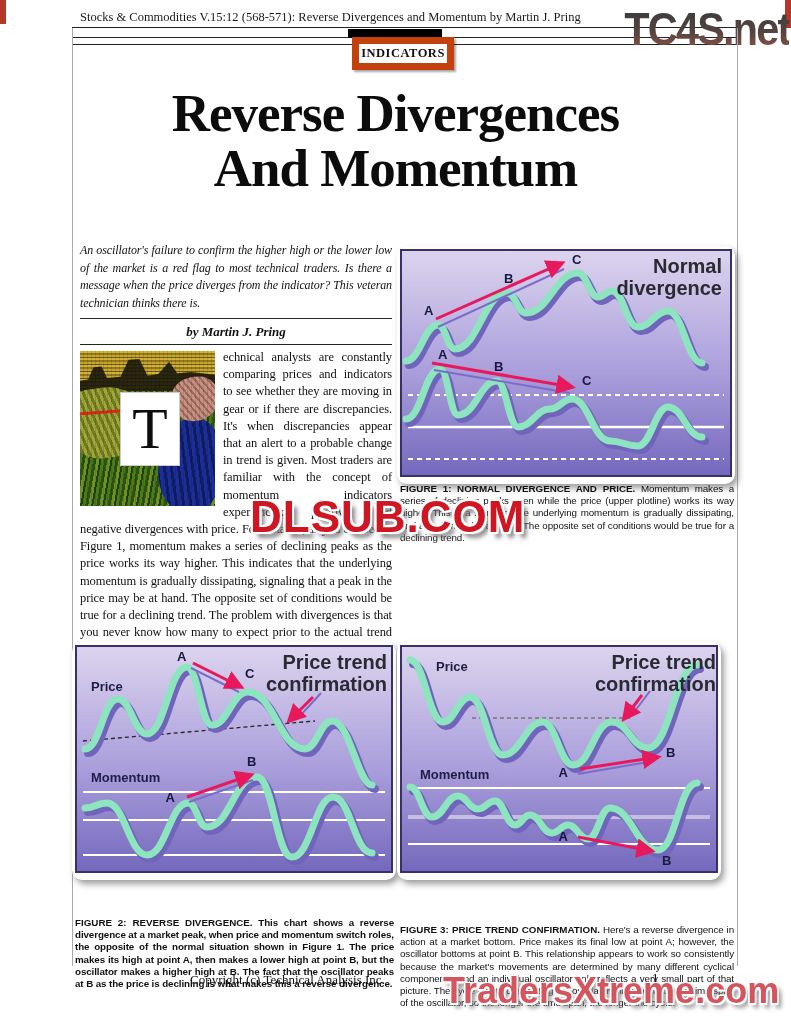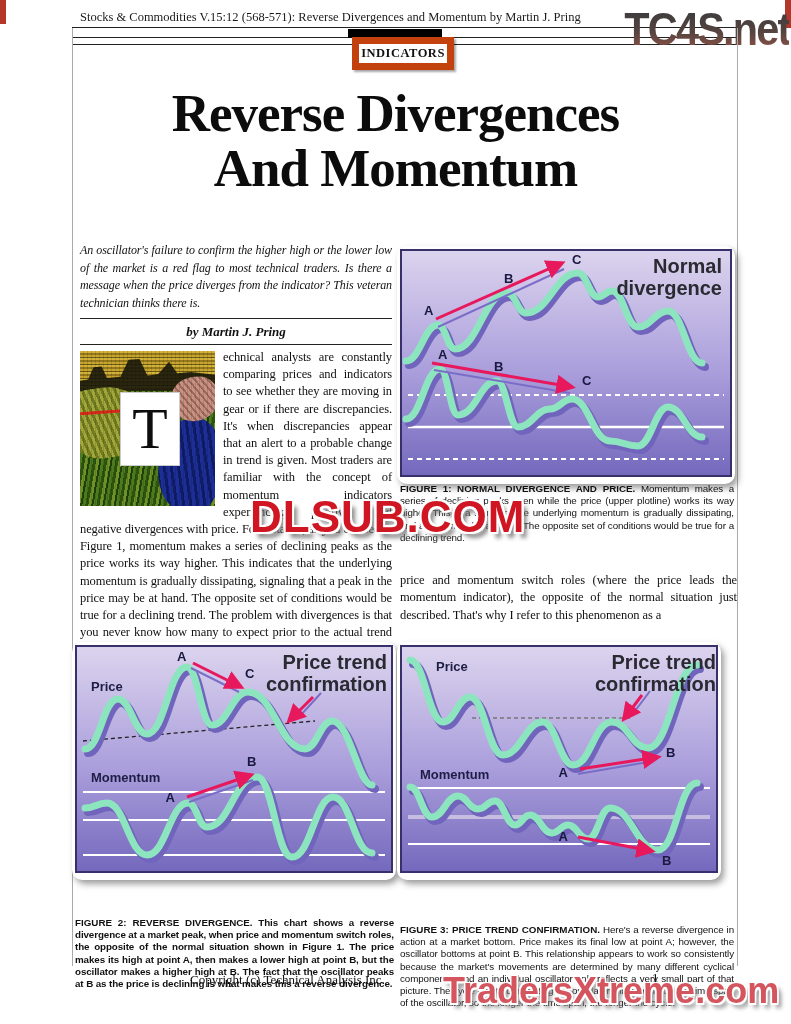--- a/index.html
+++ b/index.html
@@ -184,21 +184,20 @@
       <text class="pt-label" x="172" y="15">C</text>
       <text class="pt-label" x="38" y="110">A</text>
       <text class="pt-label" x="94" y="122">B</text>
       <text class="pt-label" x="182" y="136">C</text>
       <text class="anno" x="322" y="24" text-anchor="end">Normal</text>
       <text class="anno" x="322" y="46" text-anchor="end">divergence</text>
     </svg>
   </div>
   <p class="fig-caption cap1"><b>FIGURE 1: NORMAL DIVERGENCE AND PRICE.</b> <span>Momentum makes a series of declining peaks even while the price (upper plotline) works its way higher. This is a sign that the underlying momentum is gradually dissipating, and a peak may be at hand. The opposite set of conditions would be true for a declining trend.</span></p>
 
-  <div class="para3">price and momentum switch roles (where the price leads the momentum indicator), the opposite of the normal situation just described. That's why I refer to this phenomenon as a</div>
 
   <div class="fig-card fig2">
     <svg width="318" height="228" viewBox="0 0 318 228">
       <defs>
         <linearGradient id="bgG2" x1="0" y1="0" x2="0" y2="1">
           <stop offset="0" stop-color="#dcd4ee"></stop>
             <stop offset="0.55" stop-color="#a99ddb"></stop>
             <stop offset="1" stop-color="#7468bd"></stop>
         </linearGradient>
         <marker id="ar2" viewBox="0 0 10 10" refX="8" refY="5" markerWidth="6.5" markerHeight="6.5" orient="auto-start-reverse">

